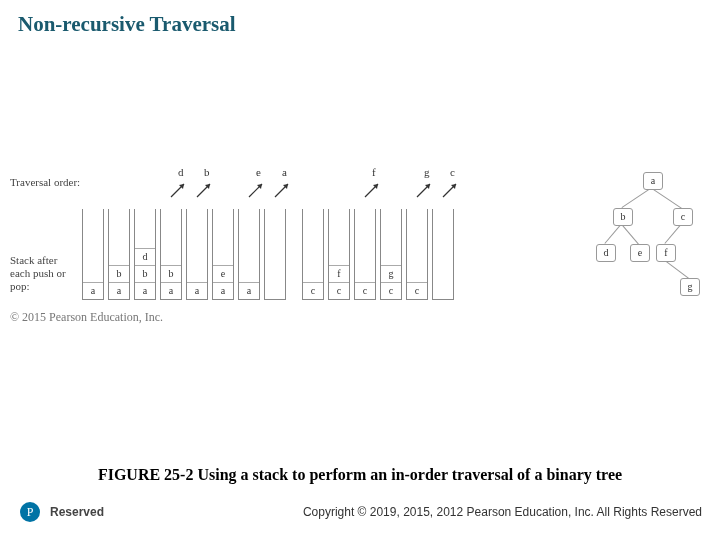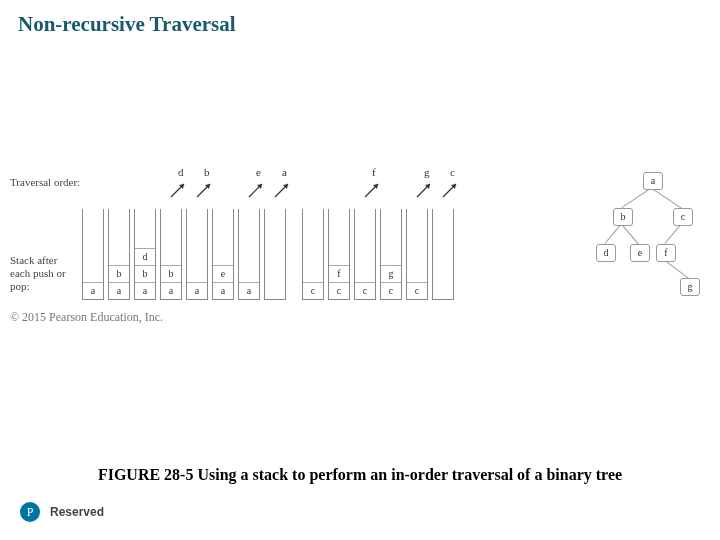--- a/index.html
+++ b/index.html
@@ -290,23 +290,24 @@
       <div class="node" style="left: 55px; top: 2px;">a</div>
       <div class="node" style="left: 25px; top: 38px;">b</div>
       <div class="node" style="left: 85px; top: 38px;">c</div>
       <div class="node" style="left: 8px; top: 74px;">d</div>
       <div class="node" style="left: 42px; top: 74px;">e</div>
       <div class="node" style="left: 68px; top: 74px;">f</div>
       <div class="node" style="left: 92px; top: 108px;">g</div>
     </div>
 </div>
 
-<div class="caption">FIGURE 28-5 Using a stack to perform an in-order traversal of a binary tree</div>
+<div class="caption">FIGURE 25-2 Using a stack to perform an in-order traversal of a binary tree</div>
 
 <div class="footer">
   <span class="logo">
     <svg viewBox="0 0 20 20">
         <circle cx="10" cy="10" r="10" fill="#0073a5"></circle>
         <text x="10" y="14" text-anchor="middle" font-size="12" font-family="Georgia" fill="#fff">P</text>
       </svg>
   </span>
   <span class="brand">Reserved</span>
+  <span class="copy">Copyright © 2019, 2015, 2012 Pearson Education, Inc. All Rights Reserved</span>
 </div>
 
 </body></html>

